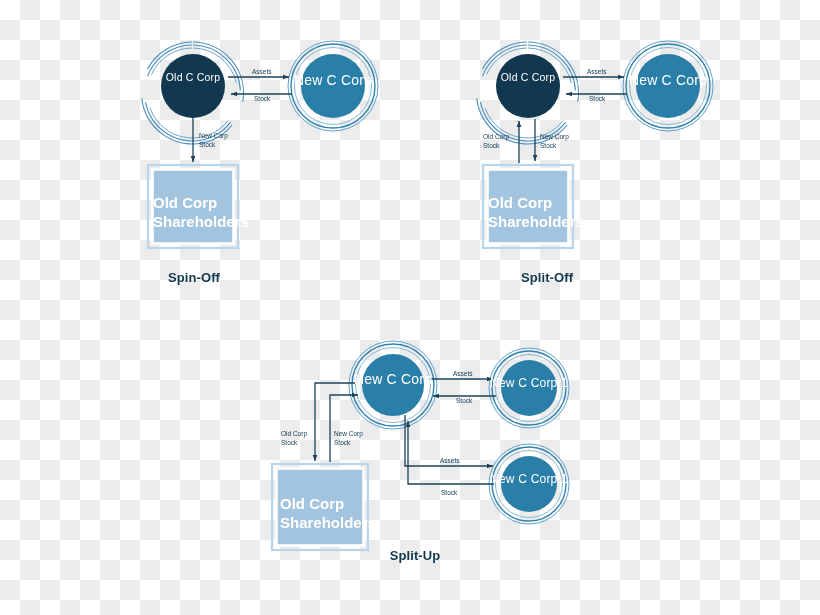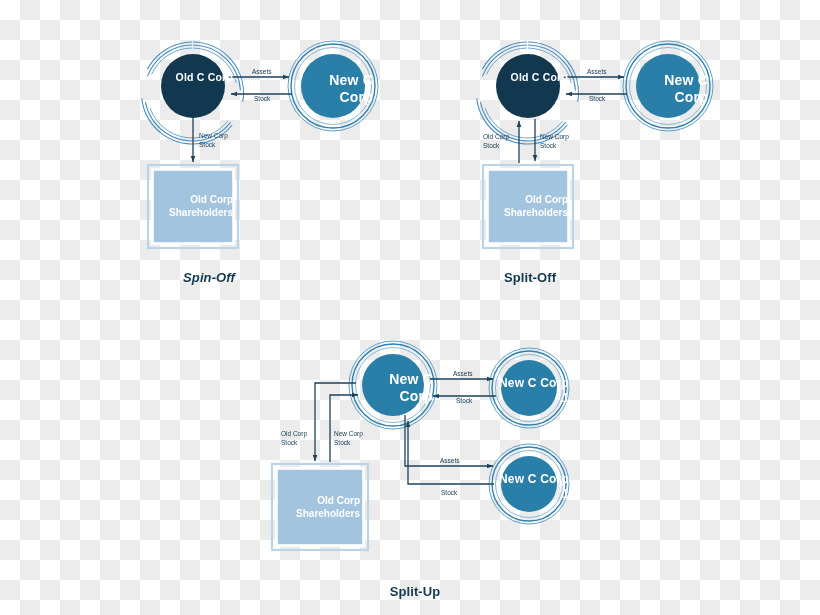--- a/index.html
+++ b/index.html
@@ -28,37 +28,37 @@
     position: absolute;
     left: 0;
     top: 0;
     width: 820px;
     height: 615px;
   }
 
   
   .node-label {
     position: absolute;
-    text-align: right;
+    text-align: center;
     color: #ffffff;
-    font-weight: bold;
+    font-weight: normal;
     line-height: 1.22;
     pointer-events: none;
     letter-spacing: .2px;
   }
   .node-label.dark-node { font-size: 10.5px; }
   .node-label.teal-node { font-size: 14px; }
   .node-label.teal-small { font-size: 12px; }
 
   .box-label {
     position: absolute;
-    text-align: right;
+    text-align: left;
     color: #ffffff;
     font-weight: bold;
-    font-size: 10px;
+    font-size: 15px;
     line-height: 1.25;
     pointer-events: none;
   }
 
   .edge-label {
     position: absolute;
     color: #123a52;
     font-size: 6.5px;
     line-height: 1.35;
     white-space: pre-line;
@@ -190,51 +190,51 @@
   <div class="node-label teal-node" style="left:293px; top:72px; width:80px;">New C
 Corp</div>
   <div class="box-label" style="left:153px; top:194px; width:80px;">Old Corp
 Shareholders</div>
 
   <div class="edge-label" style="left:252px; top:68px;">Assets</div>
   <div class="edge-label" style="left:254px; top:95px;">Stock</div>
   <div class="edge-label" style="left:199px; top:132px;">New Corp
 Stock</div>
 
-  <div class="caption" style="left:149px; top:270px; width:120px;font-style:italic;">Spin-Off</div>
+  <div class="caption" style="left:134px; top:270px; width:120px;">Spin-Off</div>
 
   <div class="node-label dark-node" style="left:488px; top:71px; width:80px;">Old C
 Corp</div>
   <div class="node-label teal-node" style="left:628px; top:72px; width:80px;">New C
 Corp</div>
   <div class="box-label" style="left:488px; top:194px; width:80px;">Old Corp
 Shareholders</div>
 
   <div class="edge-label" style="left:587px; top:68px;">Assets</div>
   <div class="edge-label" style="left:589px; top:95px;">Stock</div>
   <div class="edge-label" style="left:483px; top:133px;">Old Corp
 Stock</div>
   <div class="edge-label" style="left:540px; top:133px;">New Corp
 Stock</div>
 
-  <div class="caption" style="left:470px; top:270px; width:120px;">Split-Off</div>
+  <div class="caption" style="left:487px; top:270px; width:120px;">Split-Off</div>
 
   <div class="node-label teal-node" style="left:353px; top:371px; width:80px;">New C
 Corp</div>
   <div class="node-label teal-small" style="left:489px; top:376px; width:80px;">New C
 Corp 1</div>
   <div class="node-label teal-small" style="left:489px; top:472px; width:80px;">New C
 Corp 1</div>
   <div class="box-label" style="left:280px; top:495px; width:80px;">Old Corp
 Shareholders</div>
 
   <div class="edge-label" style="left:453px; top:370px;">Assets</div>
   <div class="edge-label" style="left:456px; top:397px;">Stock</div>
   <div class="edge-label" style="left:440px; top:457px;">Assets</div>
   <div class="edge-label" style="left:441px; top:489px;">Stock</div>
   <div class="edge-label" style="left:281px; top:430px;">Old Corp
 Stock</div>
   <div class="edge-label" style="left:334px; top:430px;">New Corp
 Stock</div>
 
-  <div class="caption" style="left:355px; top:584px; width:120px;">Split-Up</div>
+  <div class="caption" style="left:355px; top:548px; width:120px;">Split-Up</div>
 
 </div>
 
 </body></html>

